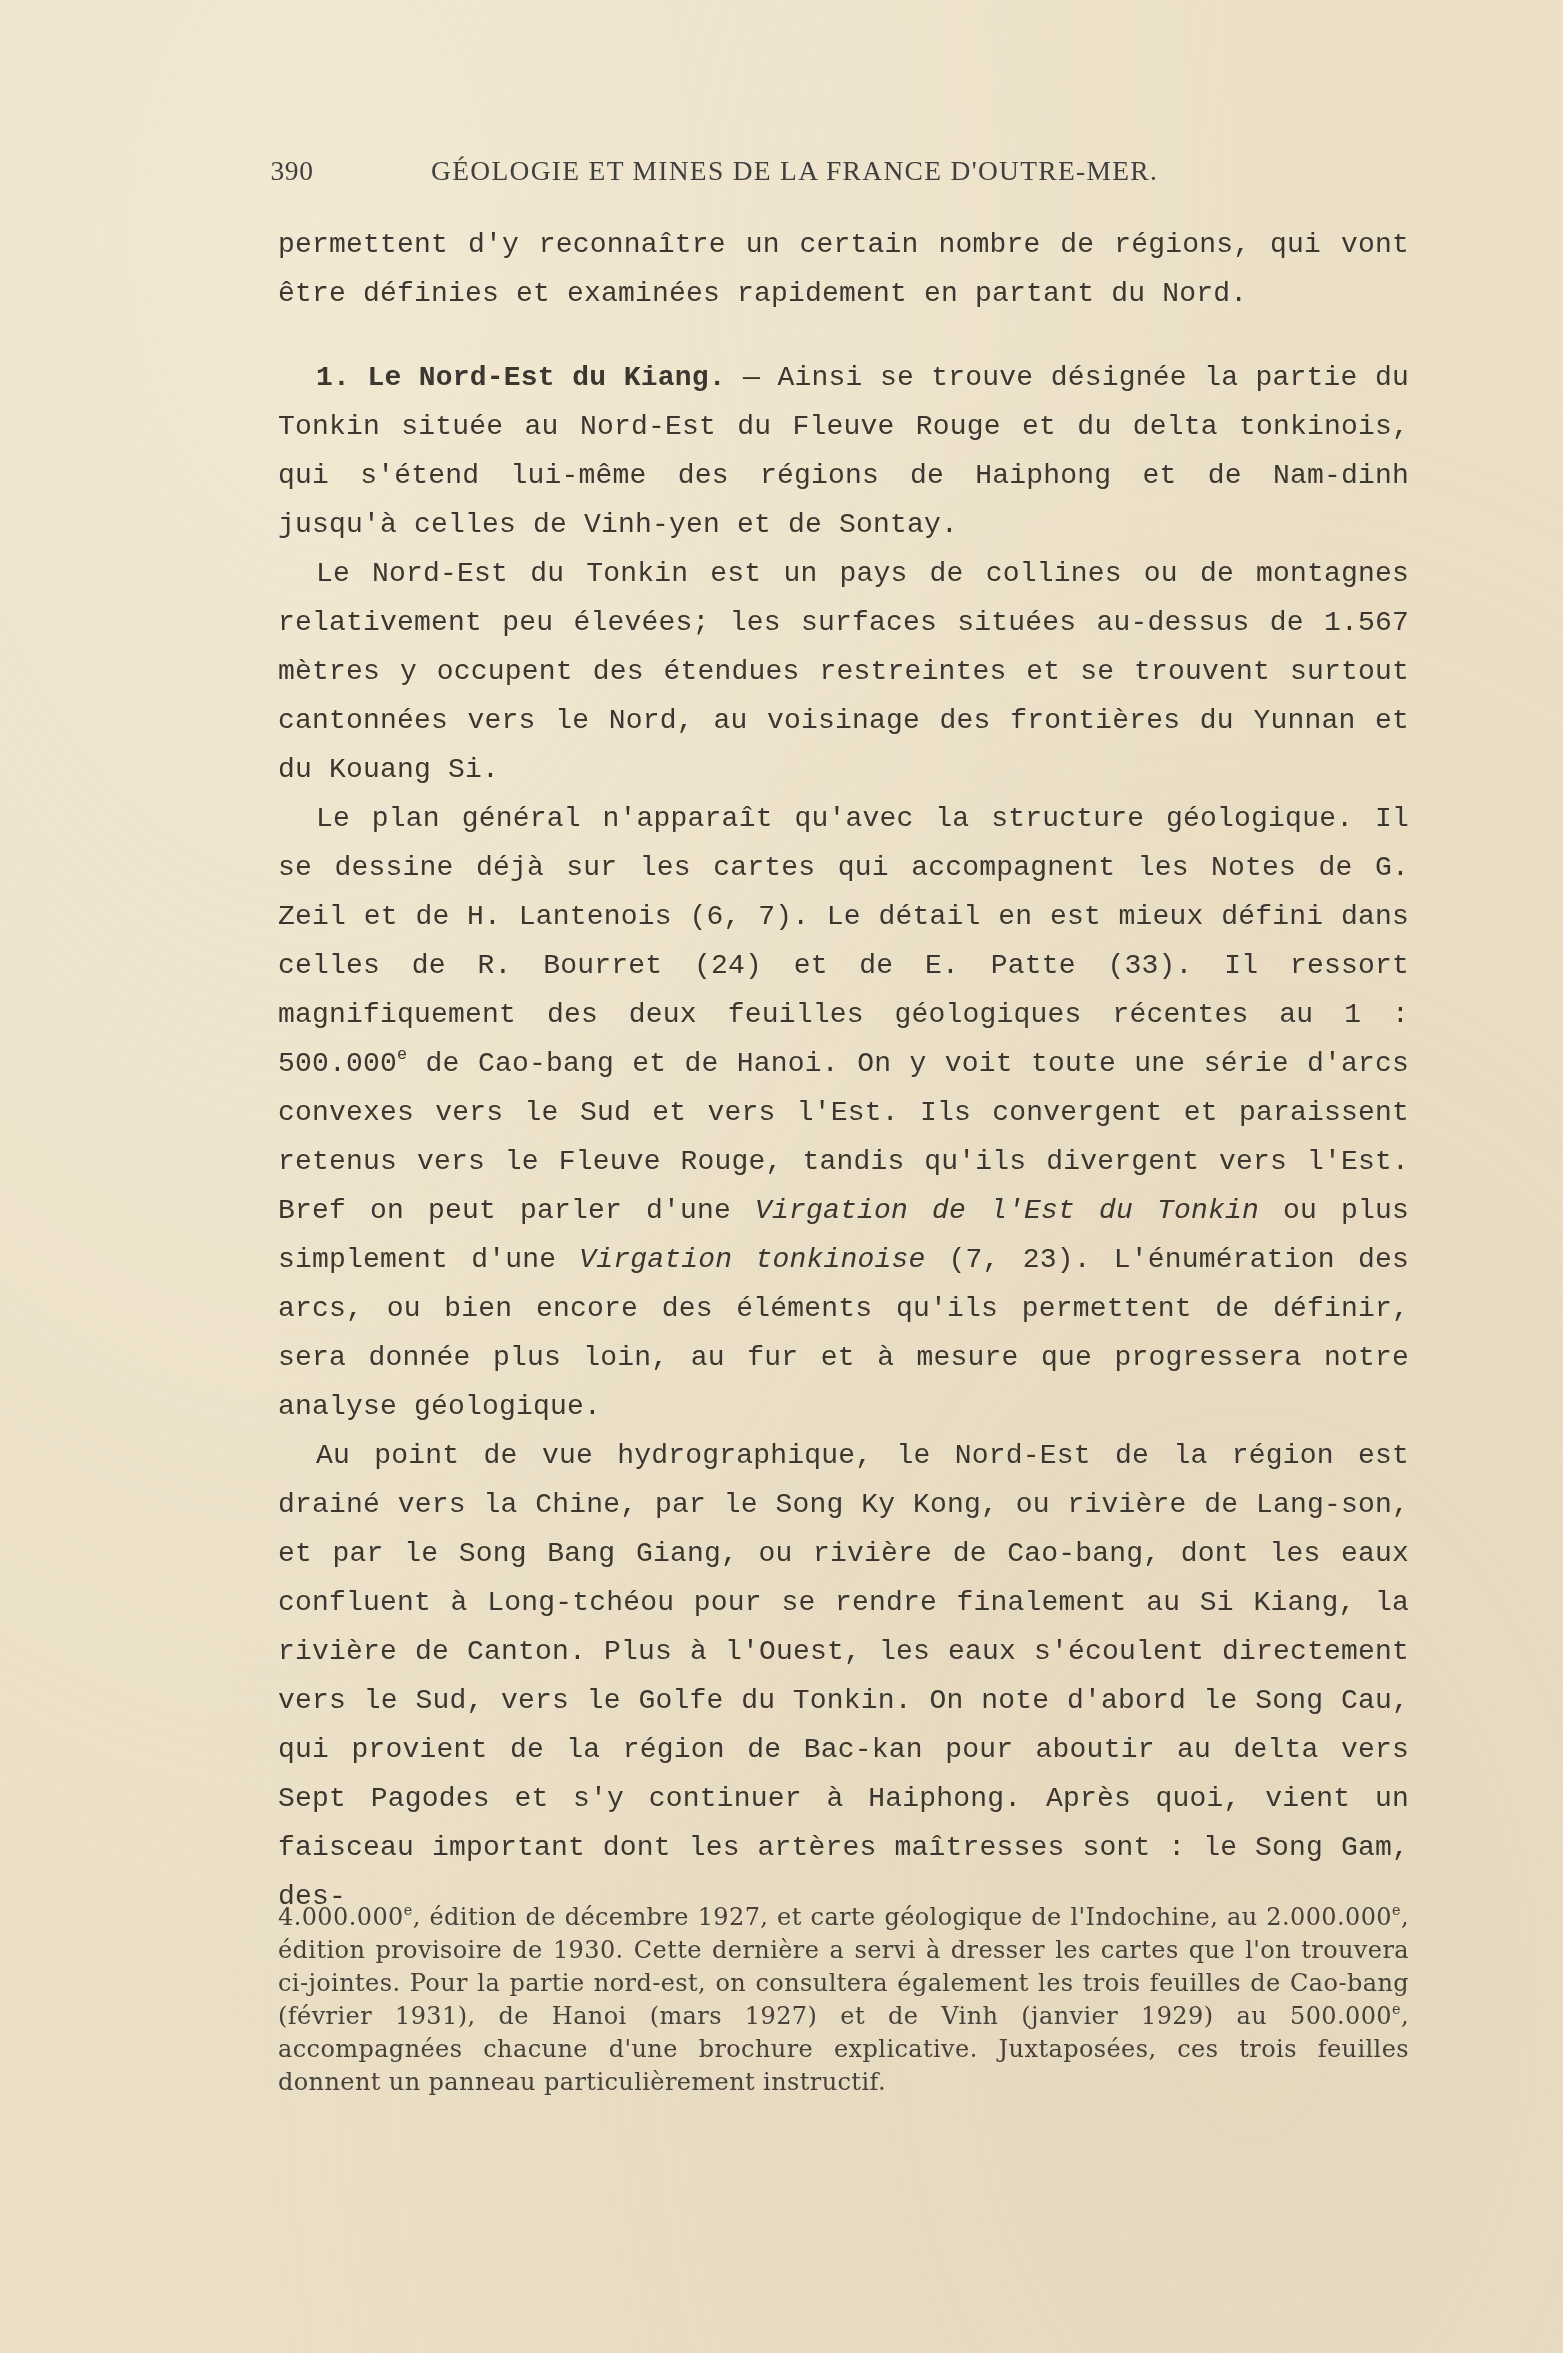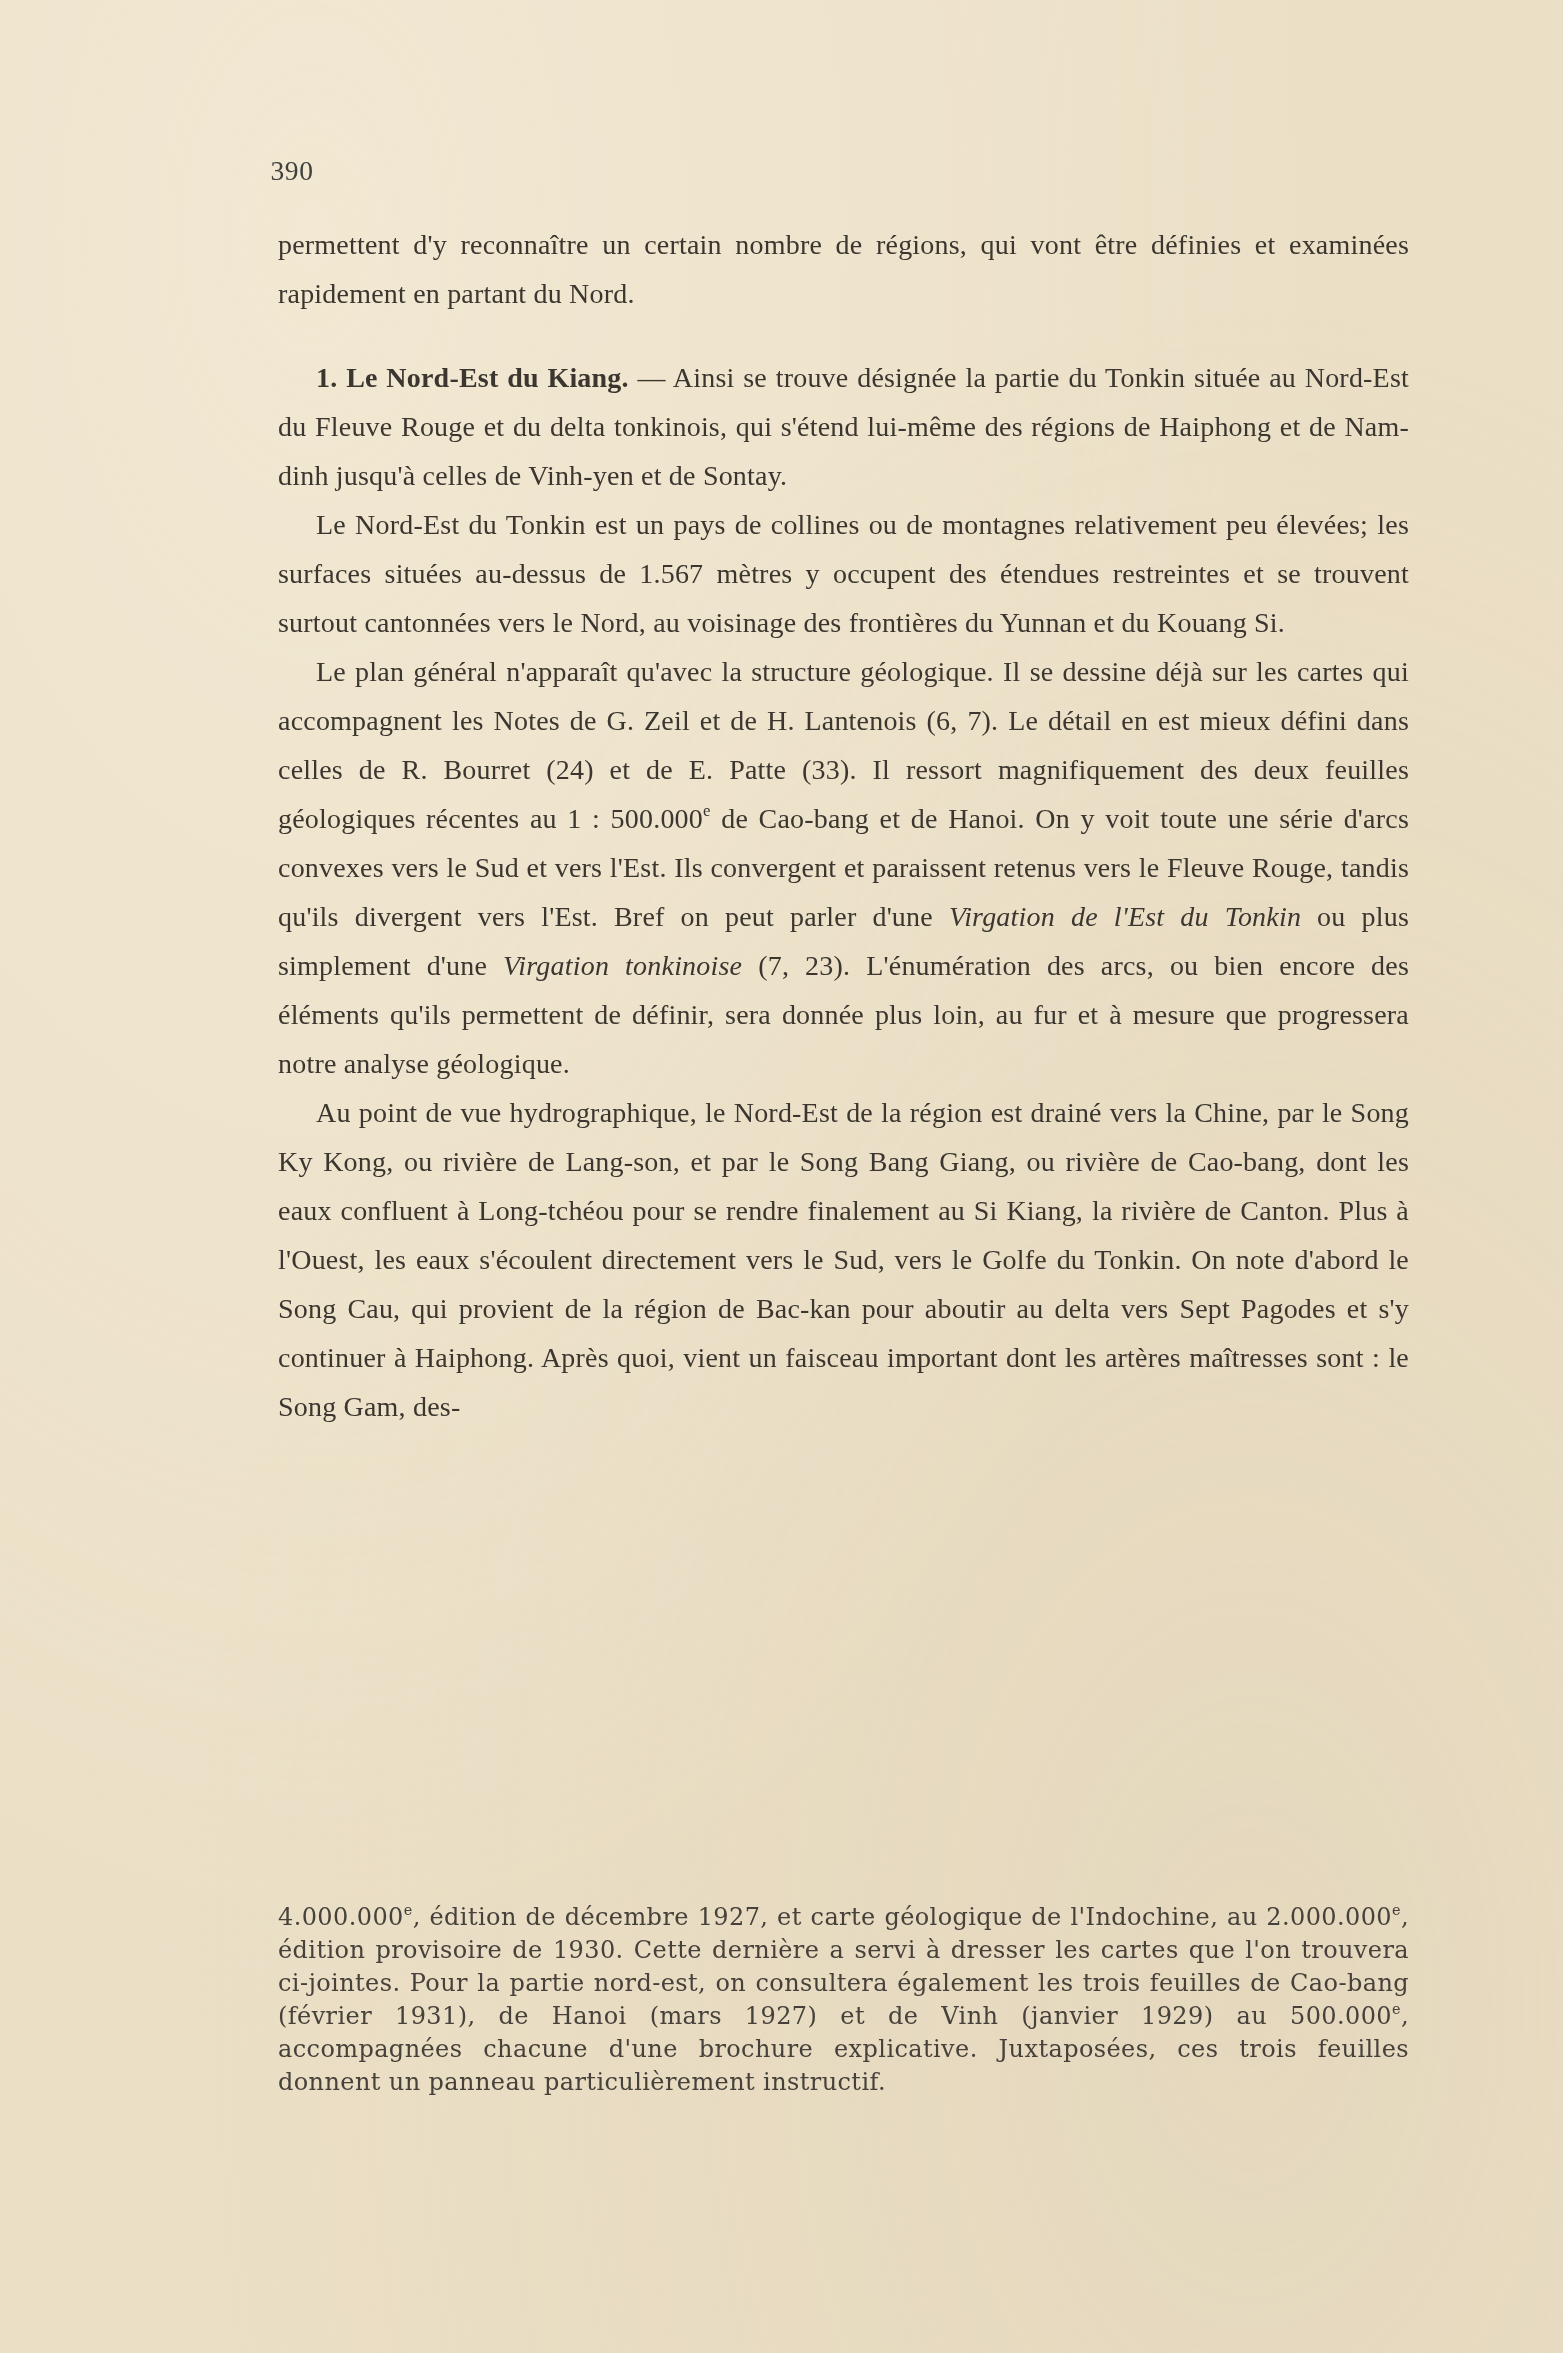--- a/index.html
+++ b/index.html
@@ -42,21 +42,21 @@
       left: 153px;
       top: 0;
       white-space: nowrap;
       letter-spacing: 1.3px;
     }
     .body-text {
       position: absolute;
       top: 220px;
       left: 0;
       width: 1131px;
-      font-family: Liberation Serif, serif;
+      font-family: Liberation Mono, monospace;
       font-size: 28px;
       line-height: 49px;
       text-align: justify;
       color: #3b362f;
       letter-spacing: 0.2px;
     }
     .body-text p {
       margin: 0;
       text-indent: 38px;
     }
@@ -79,20 +79,21 @@
     .footnotes p { margin: 0; }
     sup { font-size: 0.6em; vertical-align: 0.7em; line-height: 0; }
   </style>
 </head>
 <body>
 
 <div class="page">
 
   <div class="running-head">
     <span class="page-number">390</span>
+    <span class="running-title">GÉOLOGIE ET MINES DE LA FRANCE D'OUTRE-MER.</span>
   </div>
 
   <div class="body-text">
     <p class="cont">permettent d'y reconnaître un certain nombre de régions, qui vont être définies et examinées rapidement en partant du Nord.</p>
 
     <p class="section"><span class="section-num">1.</span> <span class="section-title">Le Nord-Est du Kiang.</span><span> — Ainsi se trouve désignée la partie du Tonkin située au Nord-Est du Fleuve Rouge et du delta tonkinois, qui s'étend lui-même des régions de Haiphong et de Nam-dinh jusqu'à celles de Vinh-yen et de Sontay.</span></p>
 
     <p>Le Nord-Est du Tonkin est un pays de collines ou de montagnes relativement peu élevées; les surfaces situées au-dessus de 1.567 mètres y occupent des étendues restreintes et se trouvent surtout cantonnées vers le Nord, au voisinage des frontières du Yunnan et du Kouang Si.</p>
 
     <p><span>Le plan général n'apparaît qu'avec la structure géologique. Il se dessine déjà sur les cartes qui accompagnent les Notes de G. Zeil et de H. Lantenois (6, 7). Le détail en est mieux défini dans celles de R. Bourret (24) et de E. Patte (33). Il ressort magnifiquement des deux feuilles géologiques récentes au 1 : 500.000</span><sup>e</sup><span> de Cao-bang et de Hanoi. On y voit toute une série d'arcs convexes vers le Sud et vers l'Est. Ils convergent et paraissent retenus vers le Fleuve Rouge, tandis qu'ils divergent vers l'Est. Bref on peut parler d'une </span><span class="em">Virgation de l'Est du Tonkin</span><span> ou plus simplement d'une </span><span class="em">Virgation tonkinoise</span><span> (7, 23). L'énumération des arcs, ou bien encore des éléments qu'ils permettent de définir, sera donnée plus loin, au fur et à mesure que progressera notre analyse géologique.</span></p>

